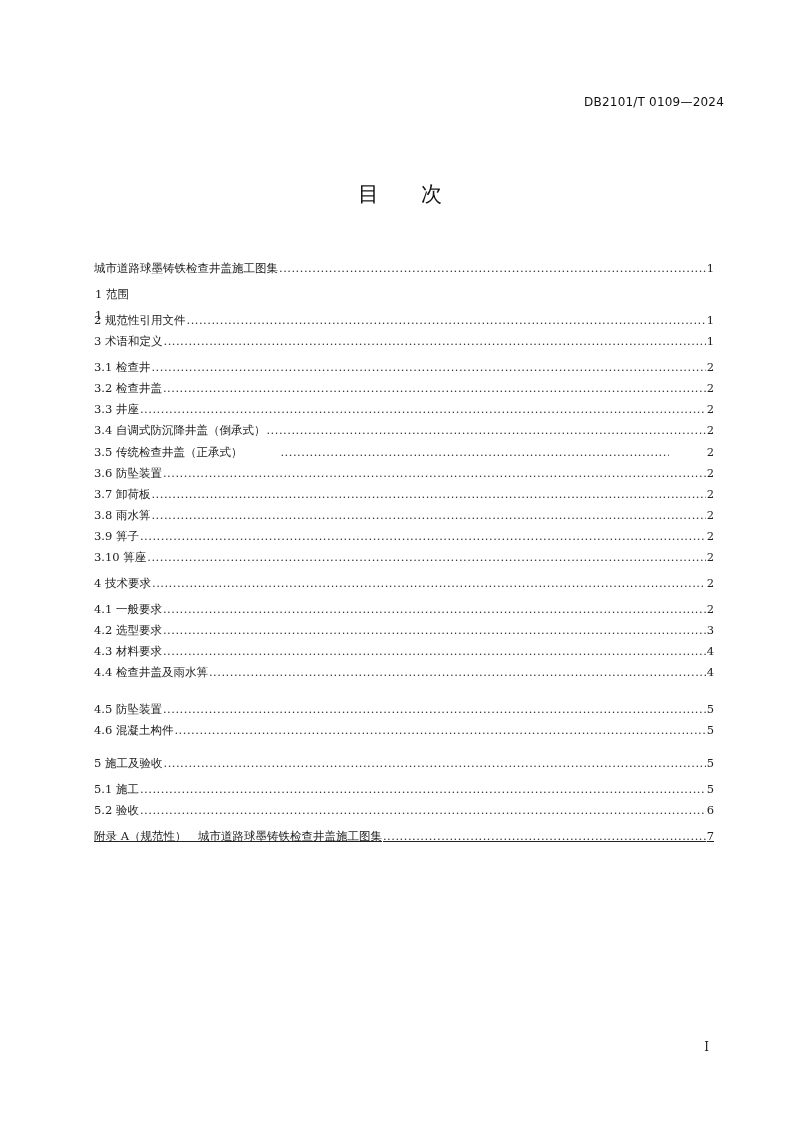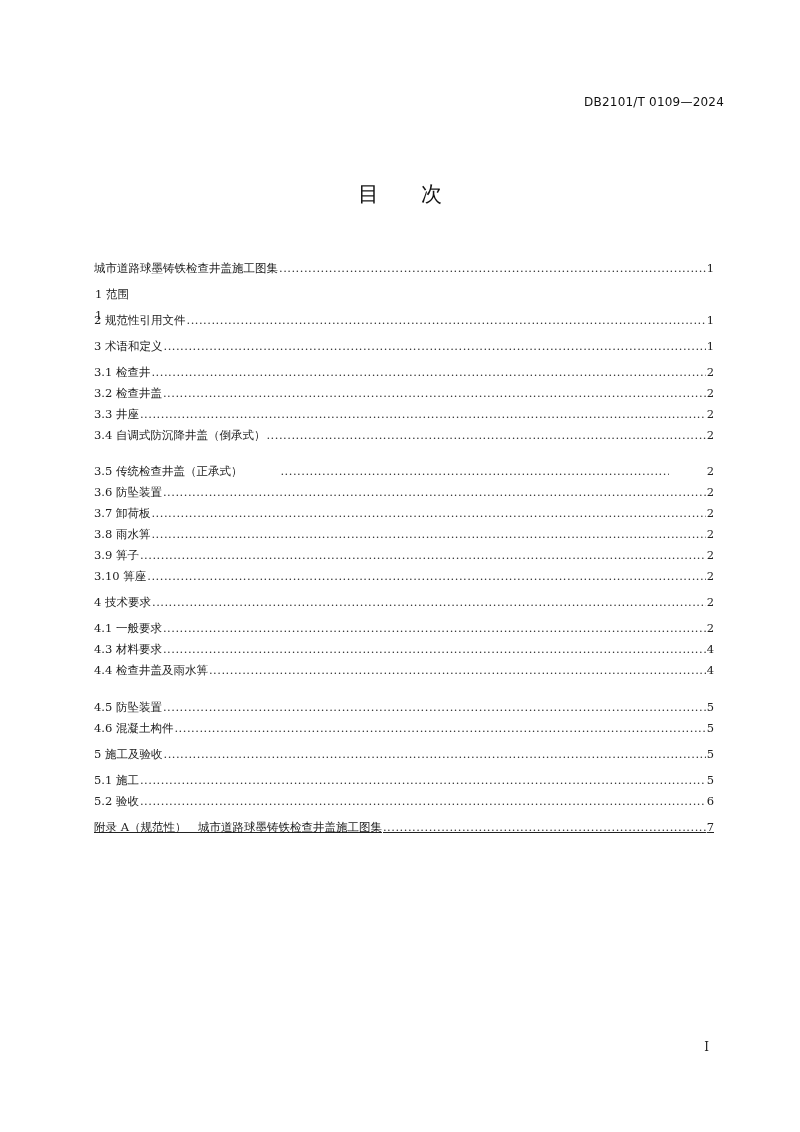--- a/index.html
+++ b/index.html
@@ -37,21 +37,21 @@
     <div class="row" style="margin-top: 5px; flex-direction: column;">
       <span class="label">1 范围</span>
       <span class="dots"></span>
       <span class="page">1</span>
     </div>
     <div class="row" style="margin-top: 5px;">
       <span class="label">2 规范性引用文件</span>
       <span class="dots"></span>
       <span class="page">1</span>
     </div>
-    <div class="row" style="margin-top: 5px;">
+    <div class="row" style="">
       <span class="label">3 术语和定义</span>
       <span class="dots"></span>
       <span class="page">1</span>
     </div>
     <div class="row" style="margin-top: 5px;">
       <span class="label">3.1 检查井</span>
       <span class="dots"></span>
       <span class="page">2</span>
     </div>
     <div class="row" style="margin-top: 0px;">
@@ -62,21 +62,21 @@
     <div class="row" style="margin-top: 0px;">
       <span class="label">3.3 井座</span>
       <span class="dots"></span>
       <span class="page">2</span>
     </div>
     <div class="row" style="margin-top: 0px;">
       <span class="label">3.4 自调式防沉降井盖（倒承式）</span>
       <span class="dots"></span>
       <span class="page">2</span>
     </div>
-    <div class="row" style="margin-top: 15px; gap: 37px;">
+    <div class="row" style="margin-top: 1px; gap: 37px;">
       <span class="label">3.5 传统检查井盖（正承式）</span>
       <span class="dots"></span>
       <span class="page">2</span>
     </div>
     <div class="row" style="margin-top: 0px;">
       <span class="label">3.6 防坠装置</span>
       <span class="dots"></span>
       <span class="page">2</span>
     </div>
     <div class="row" style="margin-top: 0px;">
@@ -103,40 +103,45 @@
       <span class="label">4 技术要求</span>
       <span class="dots"></span>
       <span class="page">2</span>
     </div>
     <div class="row" style="margin-top: 5px;">
       <span class="label">4.1 一般要求</span>
       <span class="dots"></span>
       <span class="page">2</span>
     </div>
     <div class="row" style="margin-top: 0px;">
+      <span class="label">4.2 选型要求</span>
+      <span class="dots"></span>
+      <span class="page">3</span>
+    </div>
+    <div class="row" style="margin-top: 0px;">
       <span class="label">4.3 材料要求</span>
       <span class="dots"></span>
       <span class="page">4</span>
     </div>
     <div class="row" style="margin-top: 0px;">
       <span class="label">4.4 检查井盖及雨水箅</span>
       <span class="dots"></span>
       <span class="page">4</span>
     </div>
     <div class="row" style="margin-top: 16px;">
       <span class="label">4.5 防坠装置</span>
       <span class="dots"></span>
       <span class="page">5</span>
     </div>
     <div class="row" style="margin-top: 0px;">
       <span class="label">4.6 混凝土构件</span>
       <span class="dots"></span>
       <span class="page">5</span>
     </div>
-    <div class="row" style="margin-top: 5px;">
+    <div class="row" style="margin-top: 12px;">
       <span class="label">5 施工及验收</span>
       <span class="dots"></span>
       <span class="page">5</span>
     </div>
     <div class="row" style="margin-top: 5px;">
       <span class="label">5.1 施工</span>
       <span class="dots"></span>
       <span class="page">5</span>
     </div>
     <div class="row" style="margin-top: 0px;">

